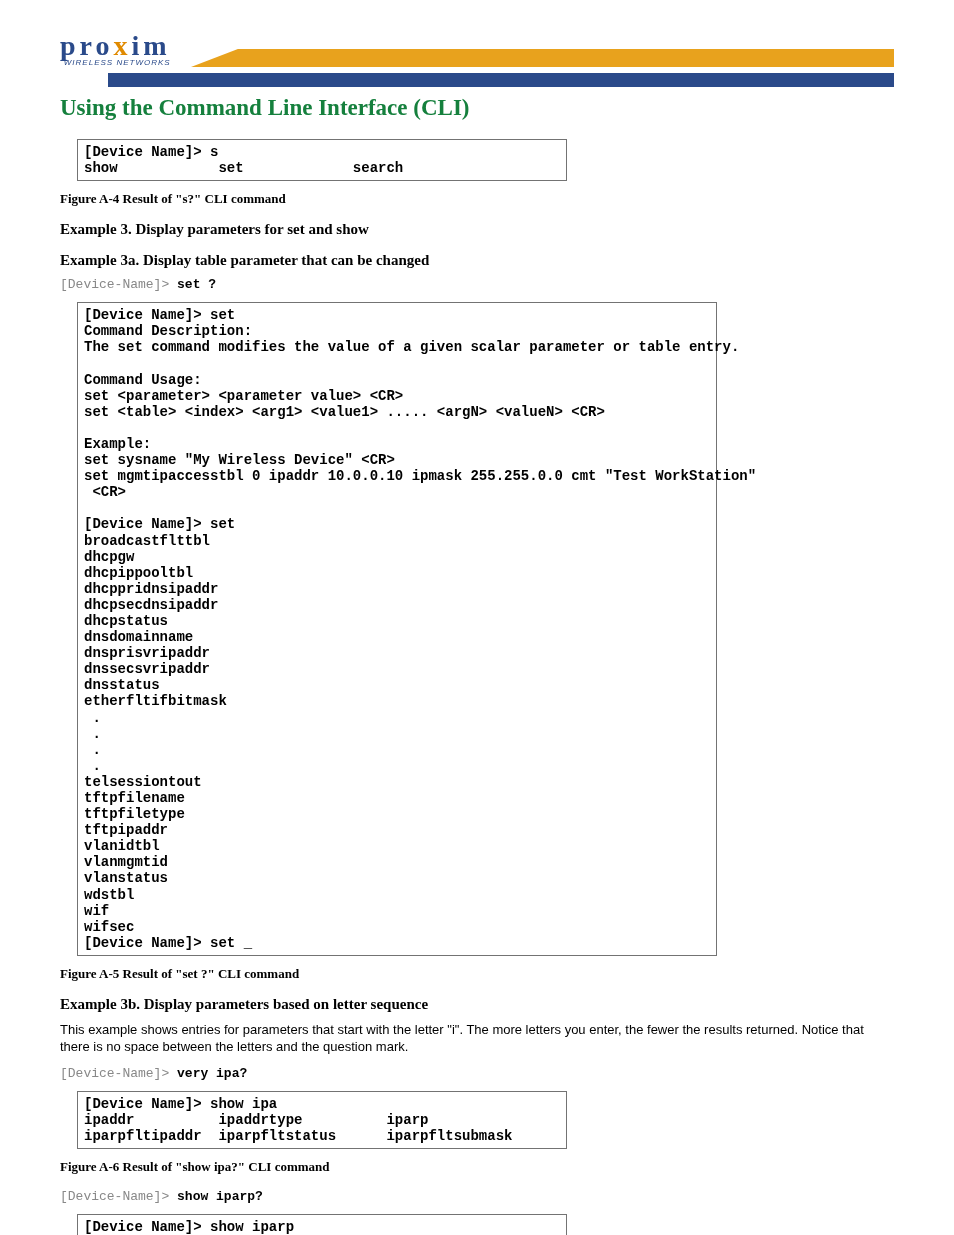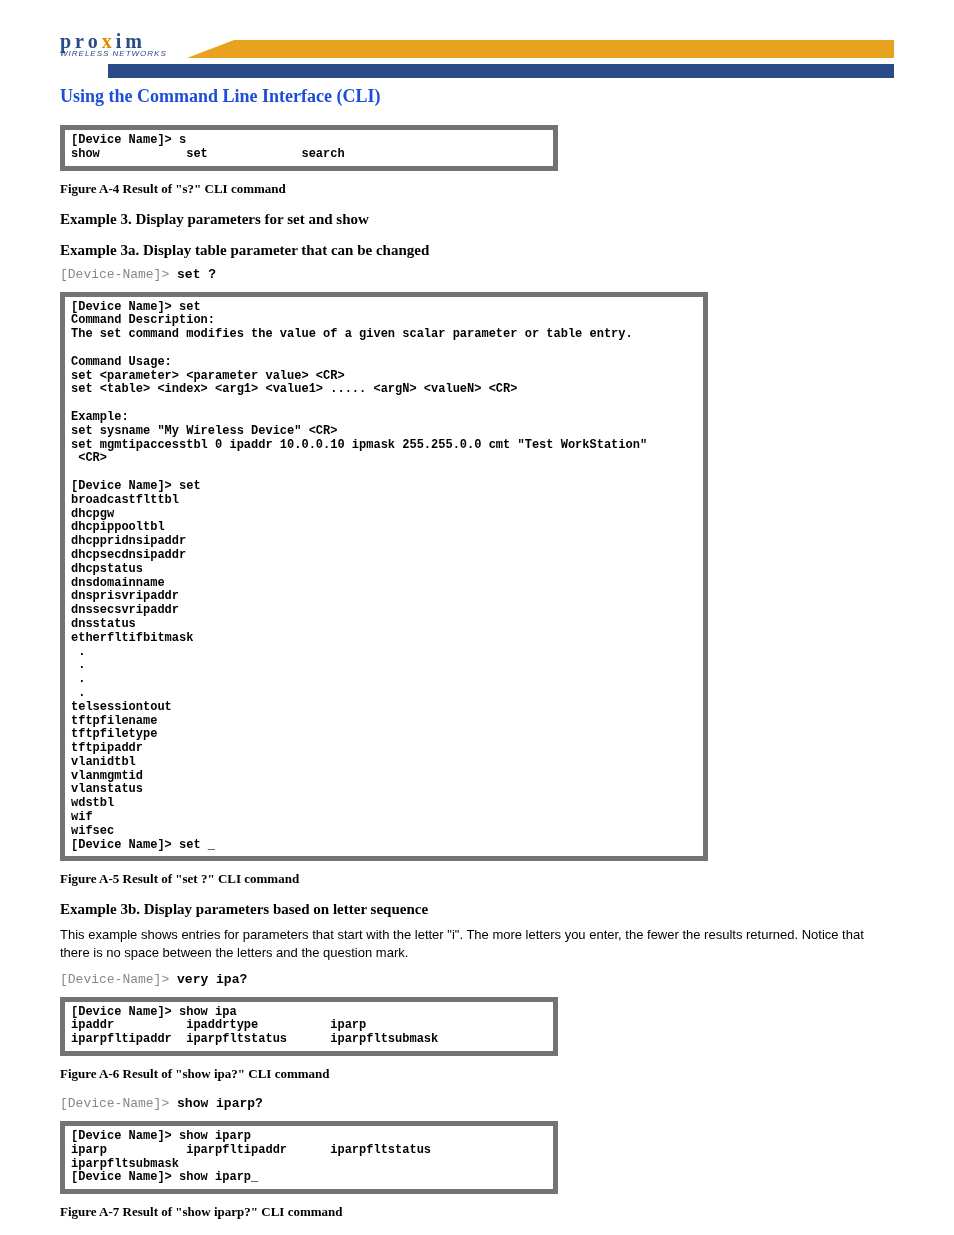--- a/index.html
+++ b/index.html
@@ -21,21 +21,21 @@
     margin-bottom: 4px;
   }
   .logo {
     flex: 0 0 auto;
   }
   .logo-box {
     display: inline-block;
   }
   .logo-text {
     font-family: "Times New Roman", serif;
-    font-size: 20px;
+    font-size: 28px;
     font-weight: bold;
     color: #2a4a8a;
     letter-spacing: 4px;
   }
   .logo-text .x {
     color: #e08a00;
     font-weight: bold;
   }
   .logo-sub {
     font-size: 8px;
@@ -54,34 +54,34 @@
   }
   .banner-svg { width: 100%; height: 100%; display: block; }
   .blue-rule {
     height: 14px;
     background: #2a4a8a;
     margin-left: 48px;
     margin-top:2px;
   }
   h1.doc-title {
     font-family: "Times New Roman", serif;
-    color: #1d4ed8;
-    font-size: 18px;
+    color: #15803d;
+    font-size: 23px;
     font-weight: bold;
     margin: 8px 0 18px 0;
   }
   .cli-box {
-    border: 5px solid #737373;
+    border: 1px solid #737373;
     font-family: "Courier New", monospace;
-    font-size: 12px;
+    font-size: 14px;
     font-weight: bold;
     padding: 4px 6px;
     line-height: 1.15;
     white-space: pre;
-    margin: 10px 0 8px 0;
+    margin: 10px 0 8px 17px;
   }
   .cli-box.tall { font-weight: bold; }
   .fig-caption {
     font-family: "Times New Roman", serif;
     font-size: 13px;
     font-weight: bold;
     margin: 10px 0 14px 0;
   }
   h2 {
     font-family: "Times New Roman", serif;

